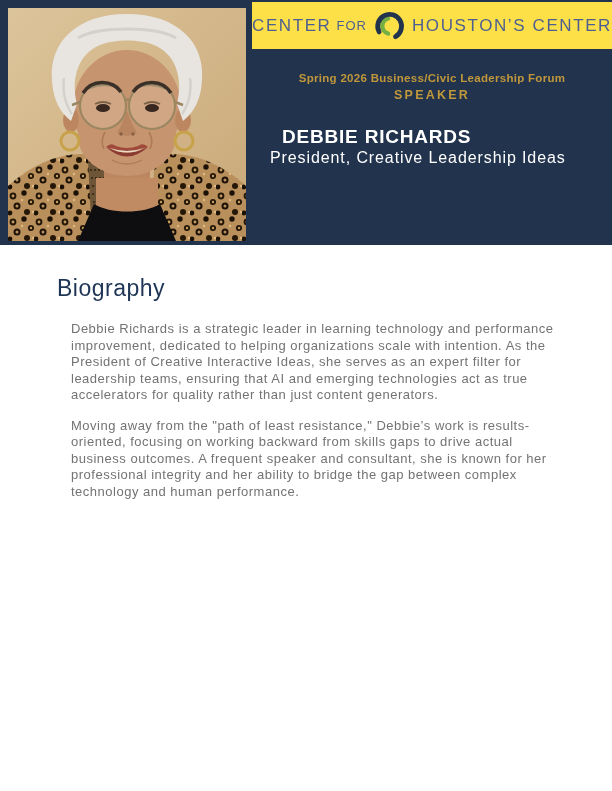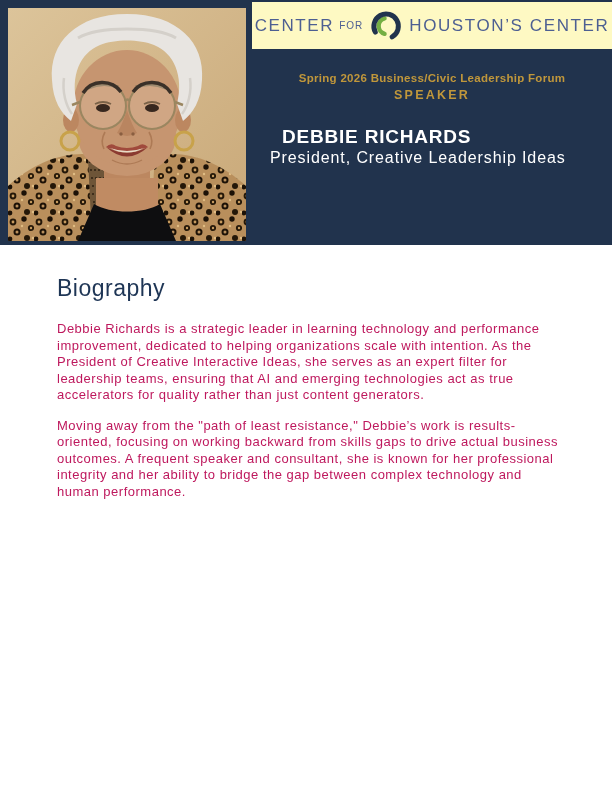--- a/index.html
+++ b/index.html
@@ -24,36 +24,36 @@
     left: 8px; top: 8px;
     width: 238px; height: 233px;
     overflow: hidden;
   }
   .photo svg { display: block; }
 
   .logo-box {
     position: absolute;
     left: 252px; top: 2px; right: 0;
     height: 47px;
-    background: #fef9c3;
+    background: #fde047;
     display: flex;
     align-items: center;
     justify-content: center;
     gap: 5px;
   }
   .logo-word {
     color: #4D5F92;
     font-size: 17px;
     letter-spacing: 1.6px;
     font-weight: 400;
     white-space: nowrap;
   }
   .logo-for {
     color: #4D5F92;
-    font-size: 10px;
+    font-size: 13px;
     letter-spacing: 1px;
     font-weight: 400;
   }
   .logo-icon { margin: 0 1px; }
 
   .forum-line {
     position: absolute;
     left: 252px; right: 0;
     top: 72px;
     text-align: center;
@@ -103,22 +103,22 @@
     color: #1E3555;
     font-size: 23px;
     font-weight: 400;
     letter-spacing: 0.5px;
   }
   .bio-body {
     margin: 19px 45px 0 57px;
     width: 511px;
   }
   .bio-body p {
-    margin: 0 0 14px 0;
-    color: #be185d;
+    margin: 0 0 14px 14px;
+    color: #737373;
     font-size: 13px;
     line-height: 16.5px;
     letter-spacing: 0.5px;
   }
 </style>
 </head>
 <body>
 
 <div class="page">
 

